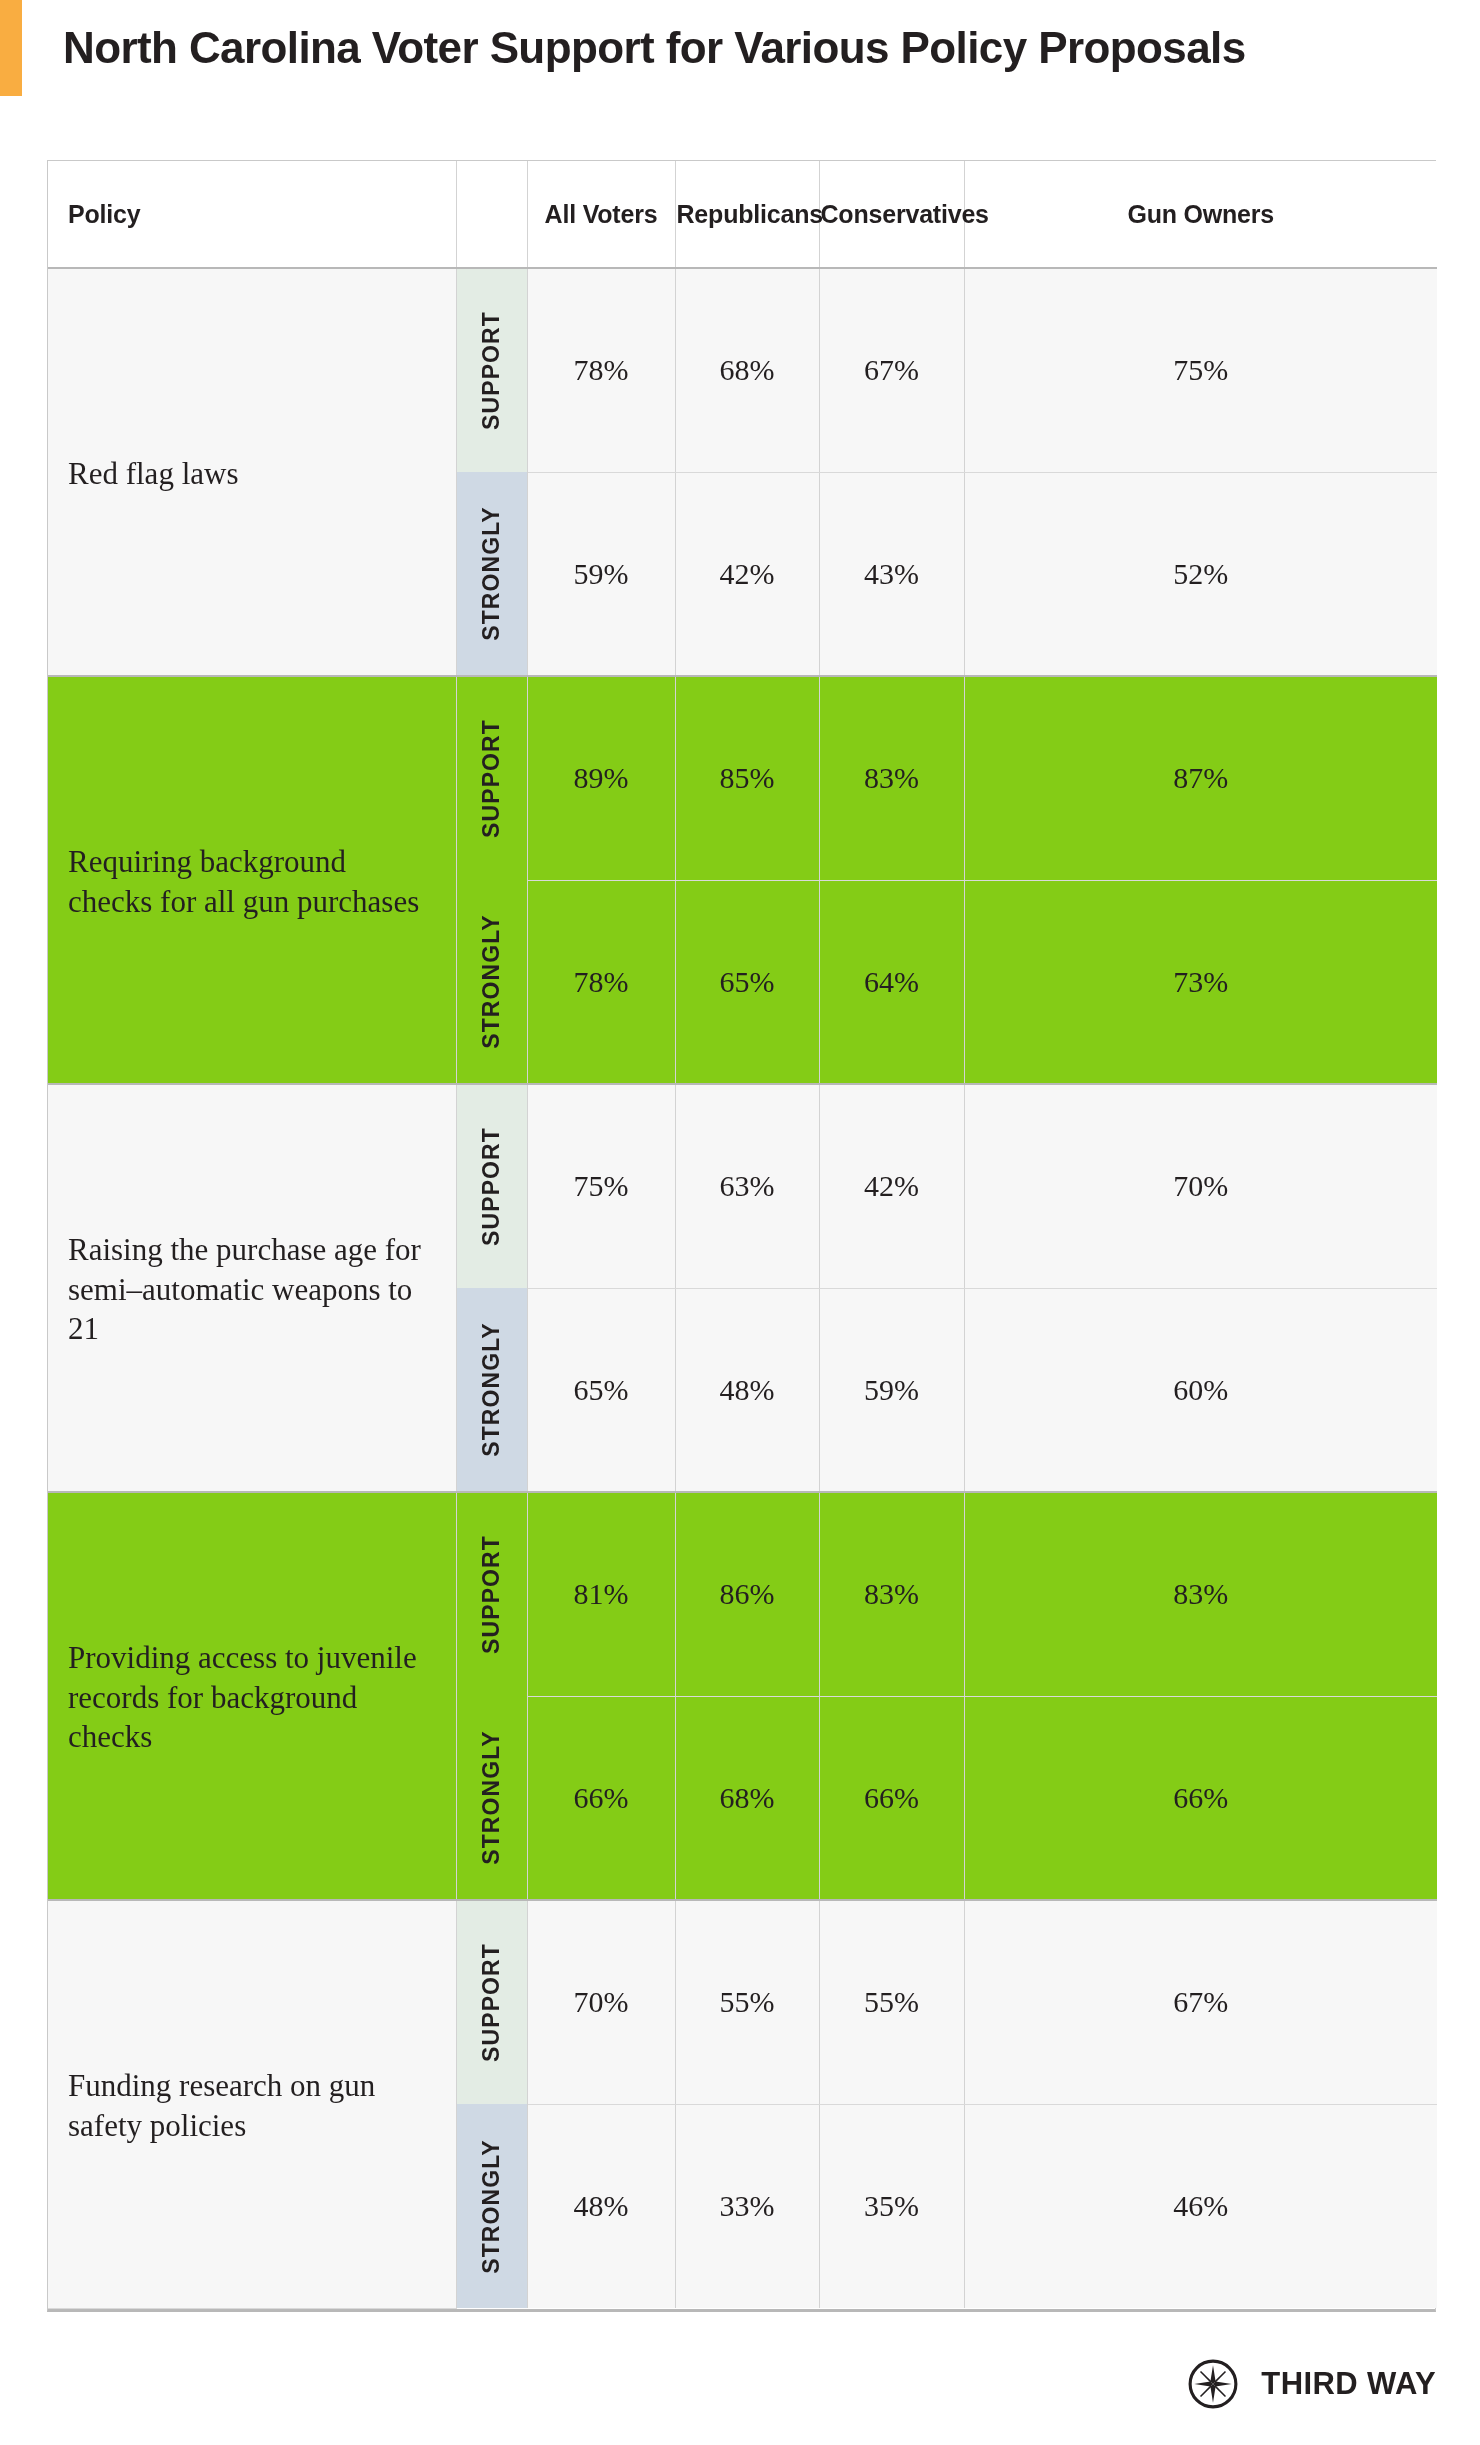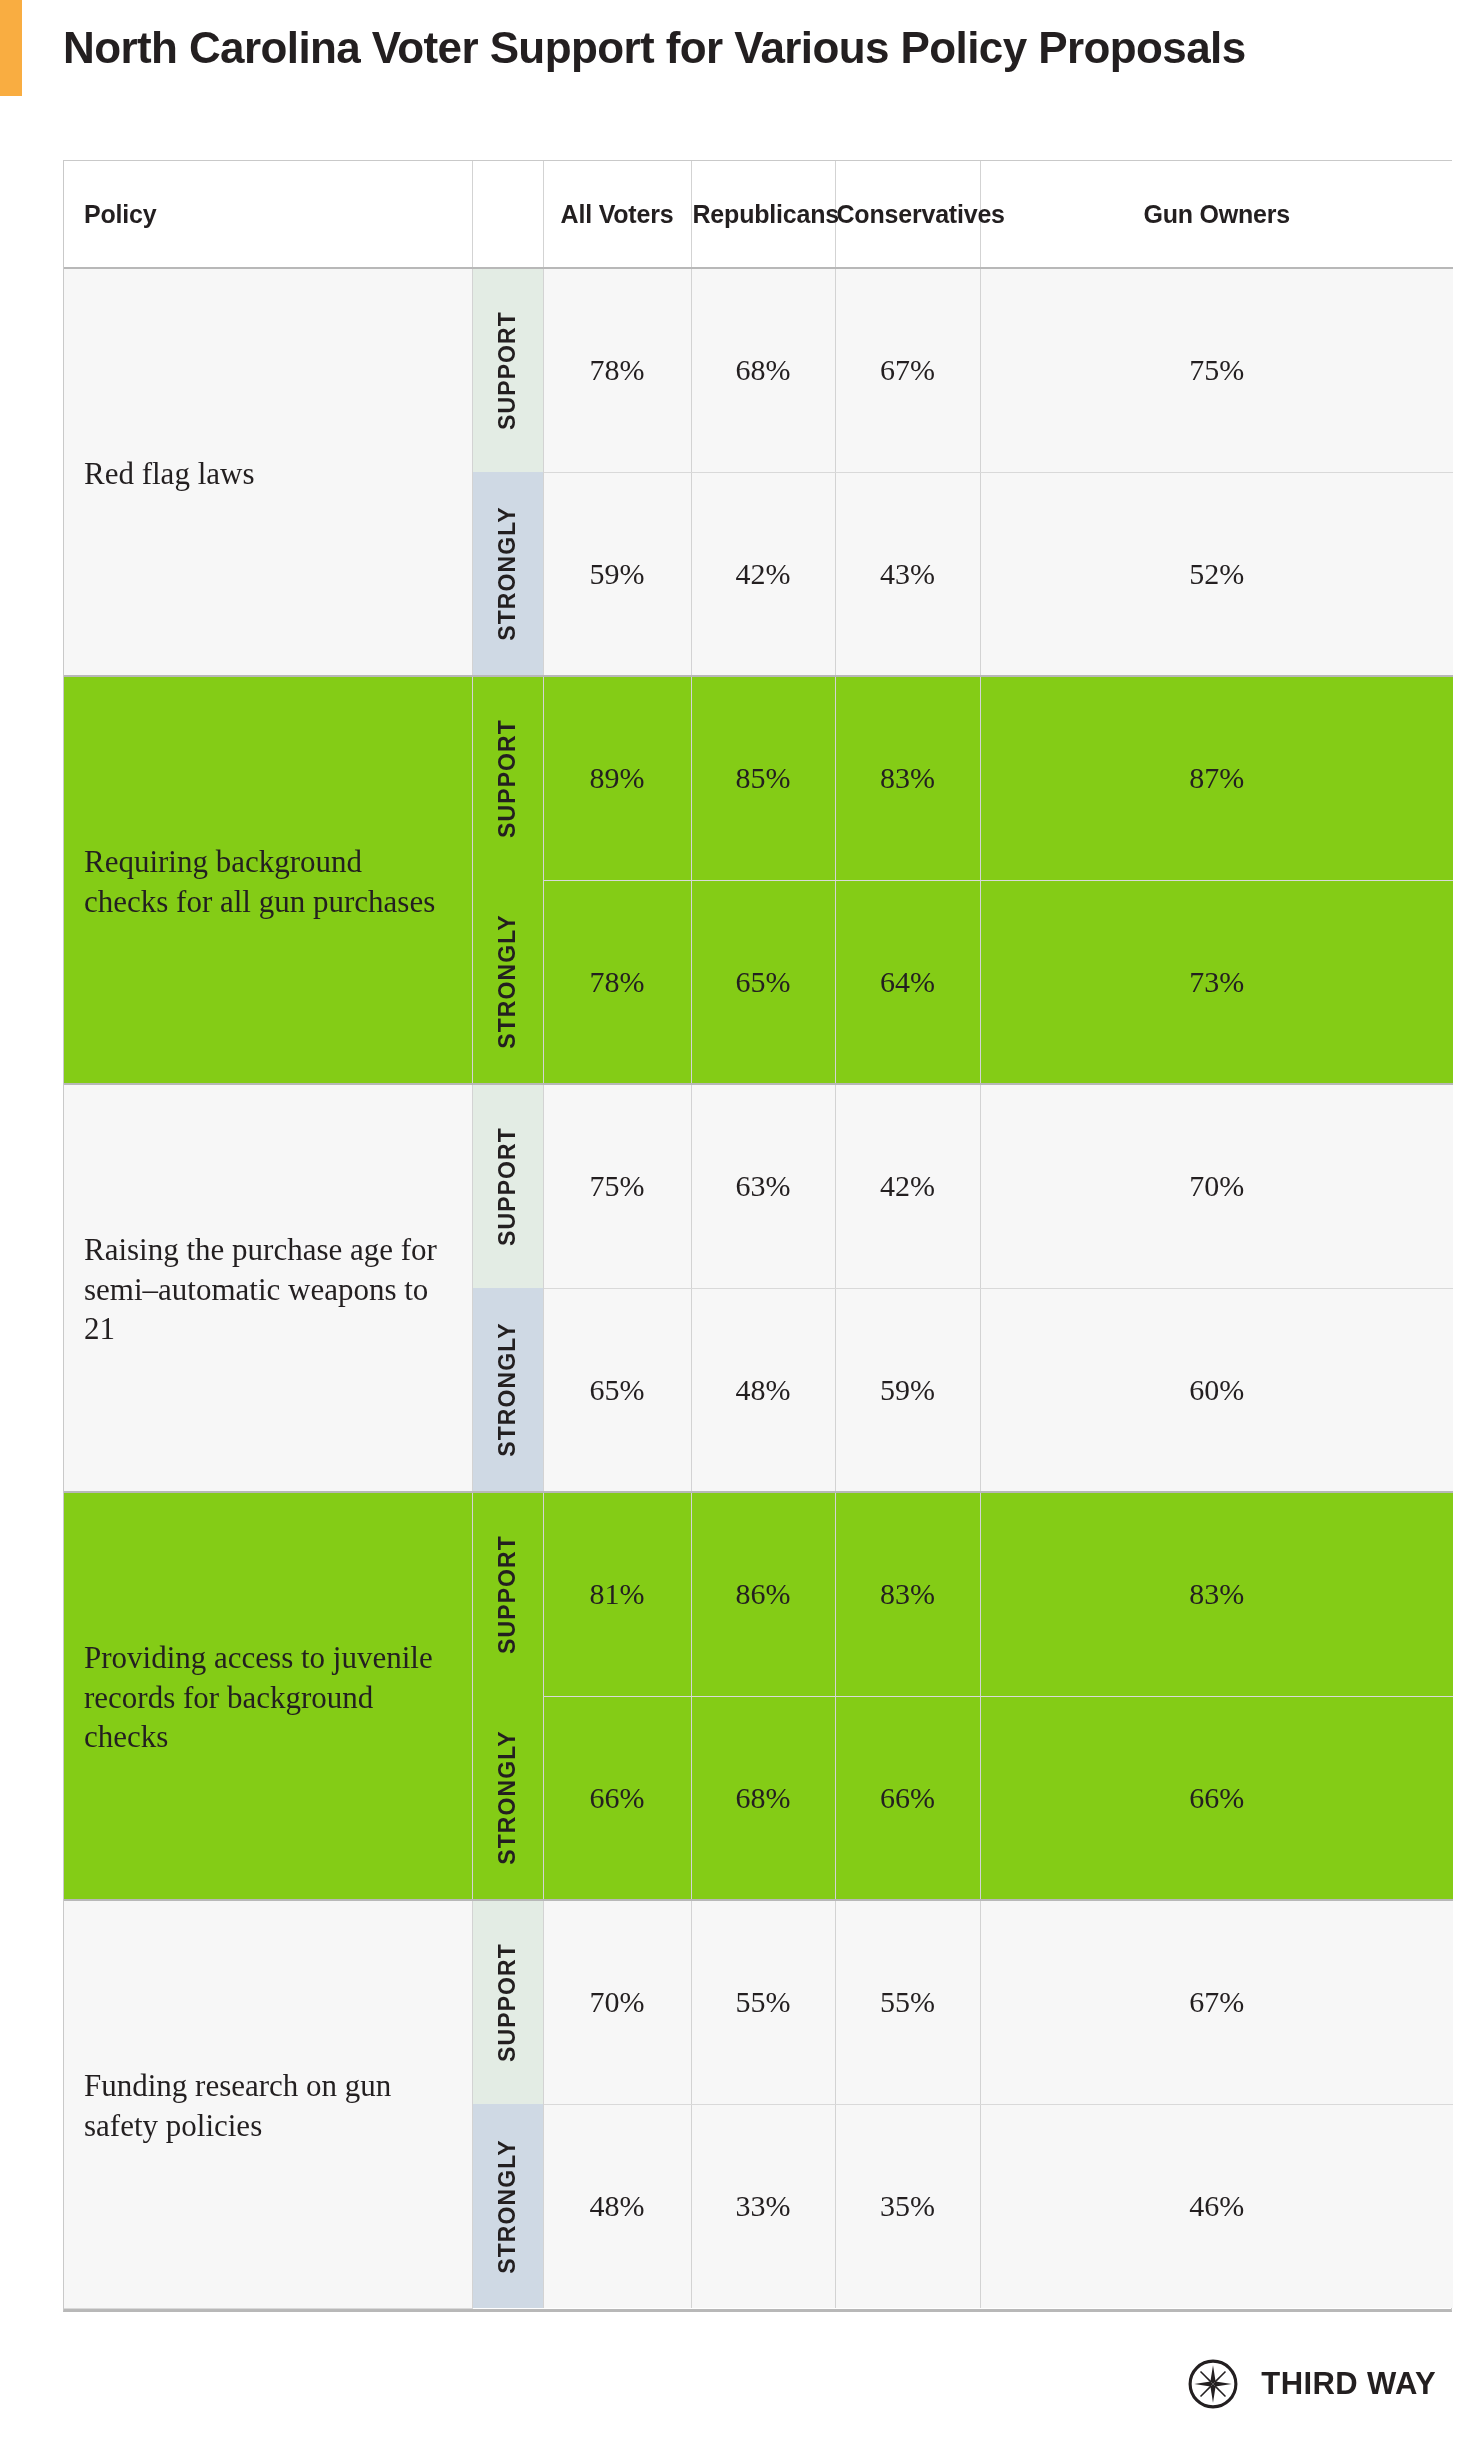--- a/index.html
+++ b/index.html
@@ -31,21 +31,20 @@
   }
 
   
   .table-wrap {
     position: absolute;
     left: 47px; top: 160px;
     width: 1389px;
     border: 1px solid #c9c9c9;
     border-bottom: 3px solid #b8b8b8;
     background: #ffffff;
-    margin-left: 16px;
   }
   table.grid {
     width: 100%;
     border-collapse: collapse;
     table-layout: fixed;
   }
   col.c-policy { width: 408px; }
   col.c-band   { width: 71px; }
   col.c-data   { width: 148px; }
   col.c-data2  { width: 144px; }

